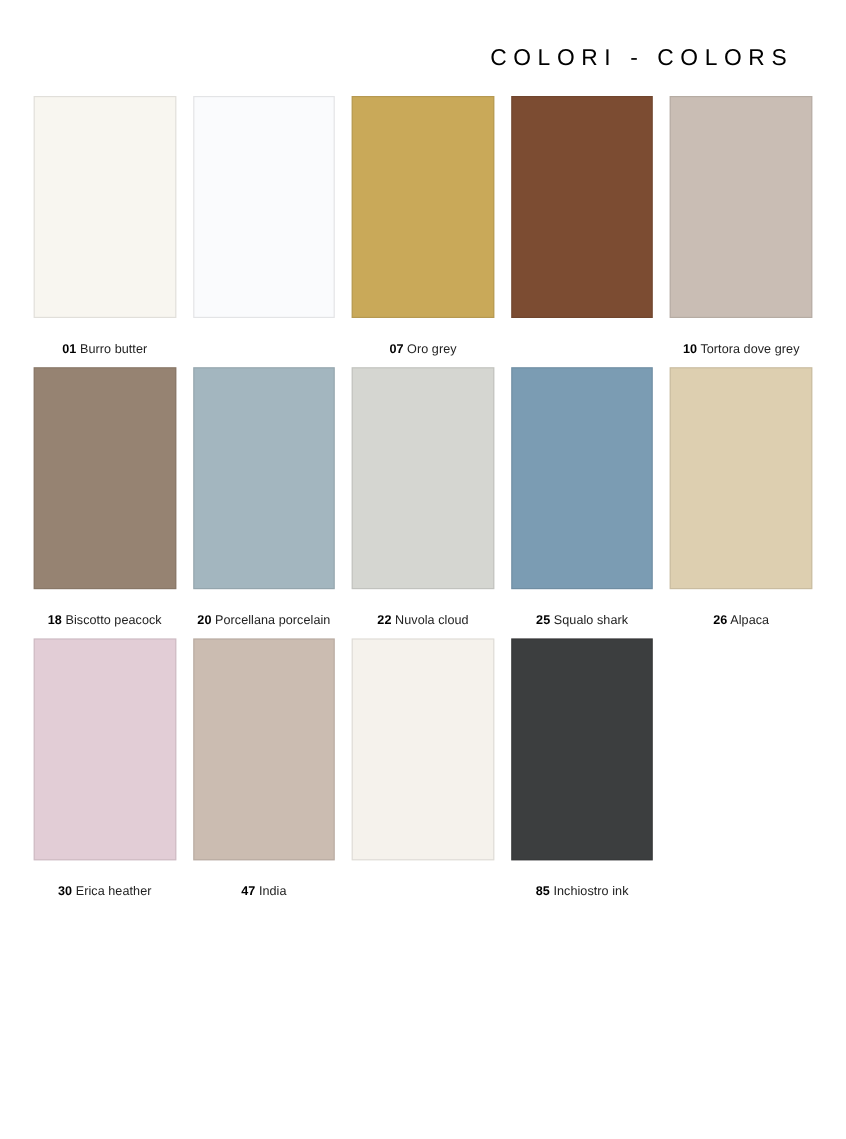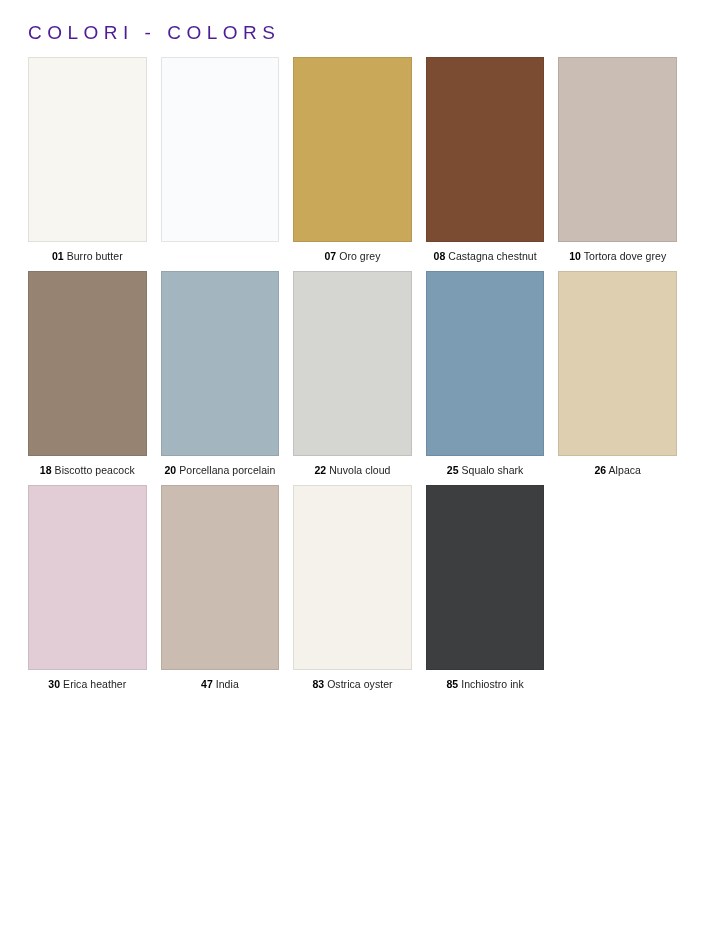--- a/index.html
+++ b/index.html
@@ -15,26 +15,26 @@
     color: #1a1a1a;
     overflow: hidden;
   }
   .page {
     width: 705px;
     height: 949px;
     position: relative;
     padding: 0 28px;
   }
   .page-title {
-    text-align: left;
+    text-align: right;
     font-size: 19px;
     font-weight: 400;
     letter-spacing: 5.5px;
-    color: #4c1d95;
-    margin: 0;
+    color: #000000;
+    margin: 16px;
     padding-top: 18px;
     padding-bottom: 0;
     line-height: 30px;
     text-transform: uppercase;
   }
   .swatch-grid {
     display: grid;
     grid-template-columns: repeat(5, 1fr);
     column-gap: 14px;
     row-gap: 0;
@@ -49,21 +49,21 @@
   .swatch-chip {
     width: 100%;
     height: 185px;
     border: 1px solid rgba(0, 0, 0, 0.09);
     position: relative;
   }
   .swatch-label {
     text-align: center;
     font-size: 10.5px;
     line-height: 13px;
-    padding-top: 8px;
+    padding-top: 20px;
     color: #1b1b1b;
     font-weight: 400;
     white-space: nowrap;
     letter-spacing: 0.05px;
   }
   .swatch-code {
     font-weight: 700;
     color: #000000;
   }
   .swatch-name {
@@ -85,21 +85,20 @@
       </div>
       <div class="swatch-cell">
         <div class="swatch-chip" style="background: rgb(250, 251, 253);"></div>
       </div>
       <div class="swatch-cell">
         <div class="swatch-chip" style="background: rgb(201, 169, 89);"></div>
         <div class="swatch-label"><span class="swatch-code">07</span> <span class="swatch-name">Oro grey</span></div>
       </div>
       <div class="swatch-cell">
         <div class="swatch-chip" style="background: rgb(124, 76, 50);"></div>
-        <div class="swatch-label"><span class="swatch-code">08</span> <span class="swatch-name">Castagna chestnut</span></div>
       </div>
       <div class="swatch-cell">
         <div class="swatch-chip" style="background: rgb(201, 189, 180);"></div>
         <div class="swatch-label"><span class="swatch-code">10</span> <span class="swatch-name">Tortora dove grey</span></div>
       </div>
       <div class="swatch-cell">
         <div class="swatch-chip" style="background: rgb(150, 131, 114);"></div>
         <div class="swatch-label"><span class="swatch-code">18</span> <span class="swatch-name">Biscotto peacock</span></div>
       </div>
       <div class="swatch-cell">
@@ -121,21 +120,20 @@
       <div class="swatch-cell">
         <div class="swatch-chip" style="background: rgb(226, 205, 214);"></div>
         <div class="swatch-label"><span class="swatch-code">30</span> <span class="swatch-name">Erica heather</span></div>
       </div>
       <div class="swatch-cell">
         <div class="swatch-chip" style="background: rgb(203, 188, 177);"></div>
         <div class="swatch-label"><span class="swatch-code">47</span> <span class="swatch-name">India</span></div>
       </div>
       <div class="swatch-cell">
         <div class="swatch-chip" style="background: rgb(245, 242, 236);"></div>
-        <div class="swatch-label"><span class="swatch-code">83</span> <span class="swatch-name">Ostrica oyster</span></div>
       </div>
       <div class="swatch-cell">
         <div class="swatch-chip" style="background: rgb(60, 62, 63);"></div>
         <div class="swatch-label"><span class="swatch-code">85</span> <span class="swatch-name">Inchiostro ink</span></div>
       </div>
     </div>
 
 </div>
 
 </body></html>

